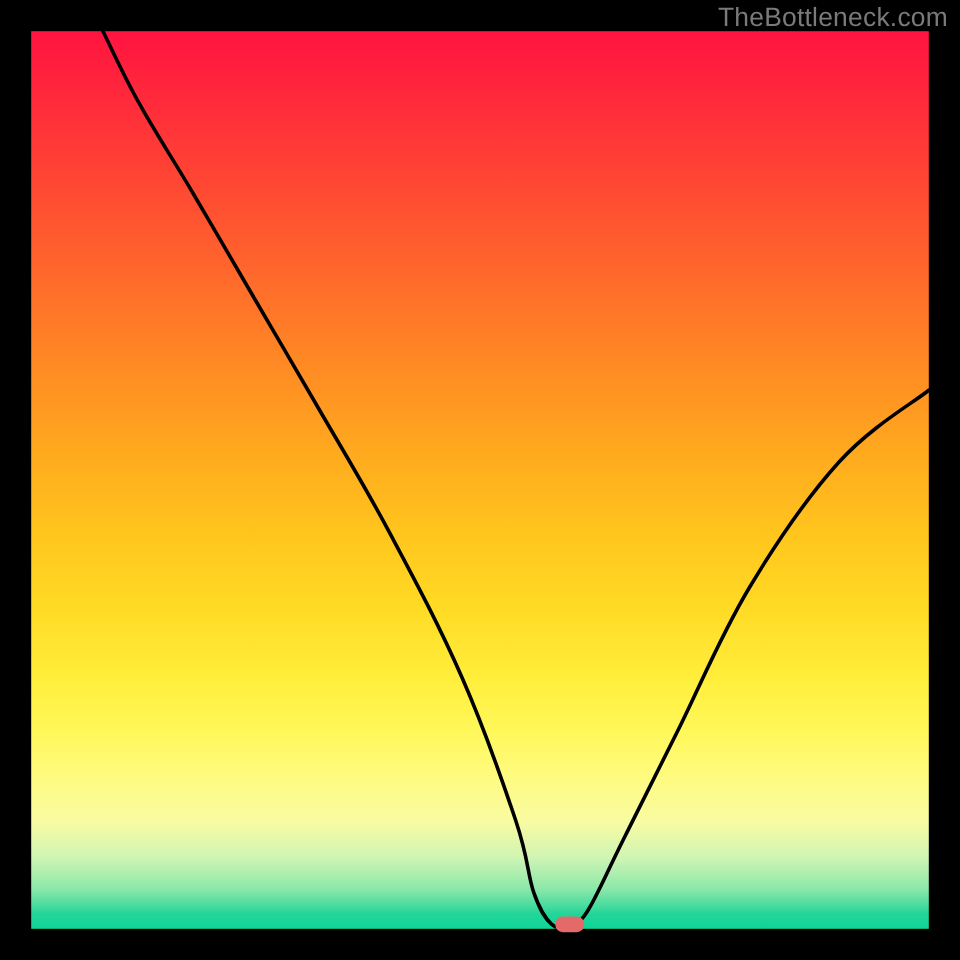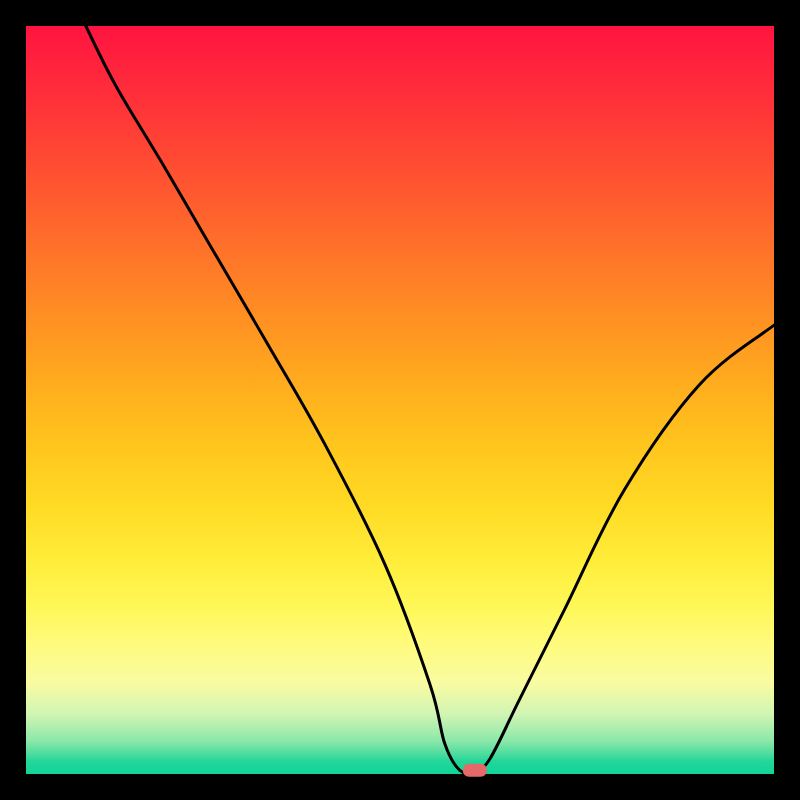--- a/index.html
+++ b/index.html
@@ -79,13 +79,14 @@
 </head>
 <body>
 
 <div class="frame">
   <div class="plot">
     <svg class="curve" viewBox="0 0 748 748">
       <path class="curve-path" d="M 59.8 0.0 C 65.2 10.8, 76.3 35.6, 89.8 59.8 C 103.2 84.1, 117.1 105.0, 134.6 134.6 C 152.1 164.3, 168.2 192.1, 187.0 224.4 C 205.8 256.7, 219.2 279.2, 239.4 314.2 C 259.6 349.2, 277.7 378.5, 299.2 418.9 C 320.7 459.3, 340.2 495.5, 359.0 538.6 C 377.9 581.6, 393.1 625.9, 403.9 658.2 C 414.7 690.6, 413.5 702.6, 418.9 718.1 C 424.3 733.6, 428.5 739.5, 433.8 744.3 C 439.2 749.0, 443.4 746.3, 448.8 744.3 C 454.2 742.2, 455.7 745.8, 463.8 733.0 C 471.8 720.2, 480.2 700.1, 493.7 673.2 C 507.1 646.3, 519.7 621.1, 538.6 583.4 C 557.4 545.7, 574.2 504.2, 598.4 463.8 C 622.6 423.4, 646.3 388.7, 673.2 359.0 C 700.1 329.4, 734.5 310.0, 748.0 299.2" stroke="#000000"></path>
       <rect class="marker" x="436.8" y="737.8" width="24" height="13" rx="6" ry="6" fill="#e46a6a"></rect>
     </svg>
   </div>
+  <div class="watermark">TheBottleneck.com</div>
 </div>
 
 </body></html>

